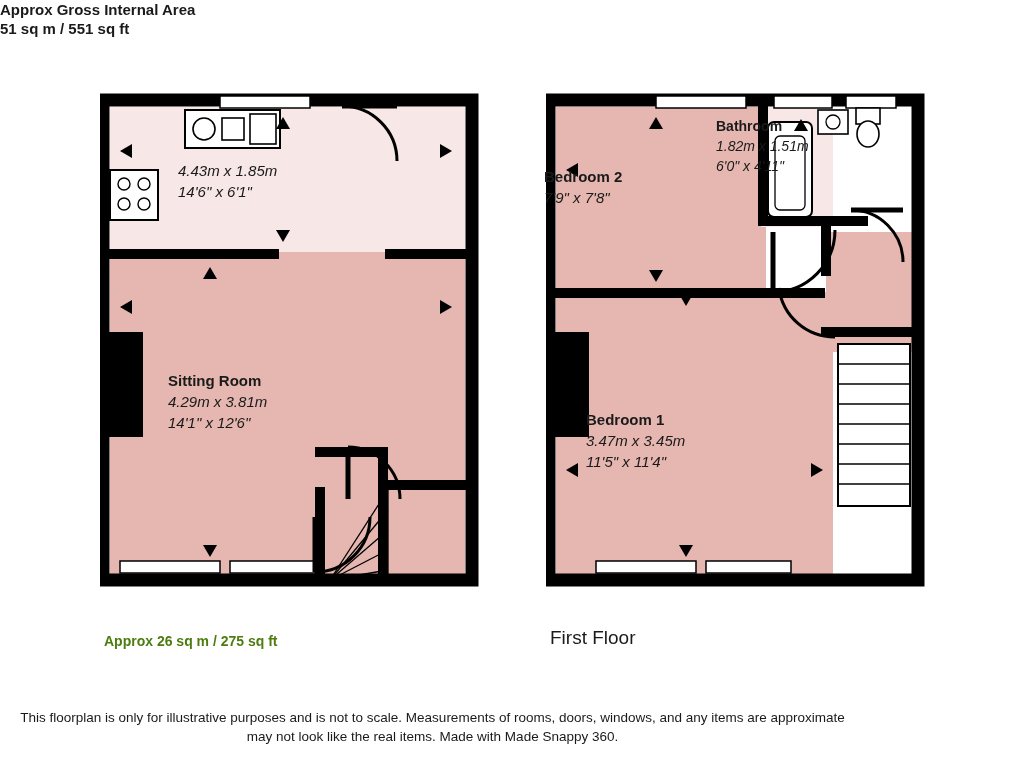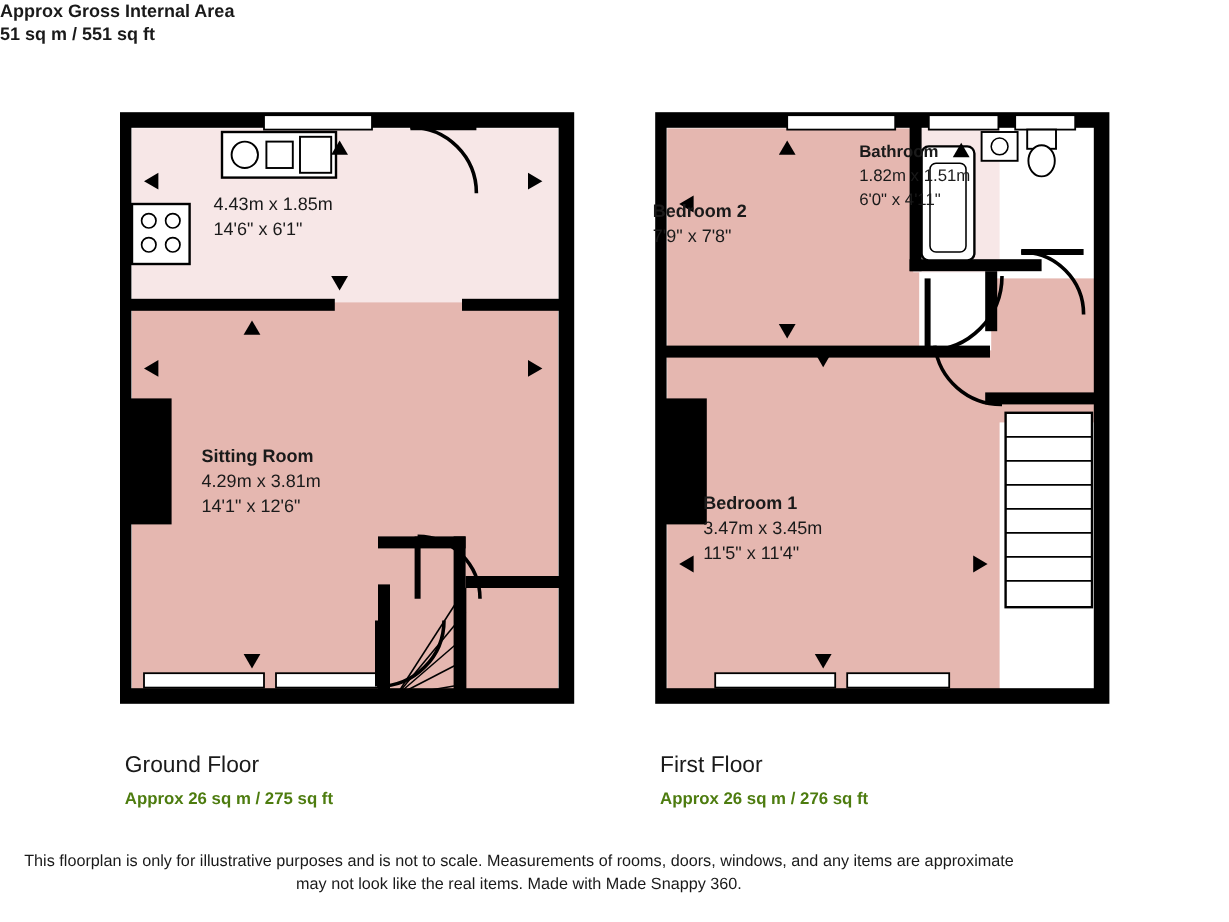--- a/index.html
+++ b/index.html
@@ -70,20 +70,21 @@
     width: 240px;
   }
   .room-label .rname {
     font-size: 15px;
     font-weight: bold;
     line-height: 20px;
   }
   .room-label .rdim {
     font-size: 15px;
     line-height: 21px;
+    font-style: italic;
   }
   .room-label.small .rname { font-size: 14px; }
   .room-label.small .rdim { font-size: 14px; line-height: 20px; }
 </style>
 </head>
 <body>
 
 <div class="header">
   <div class="line1">Approx Gross Internal Area</div>
   <div class="line2">51 sq m / 551 sq ft</div>
@@ -250,25 +251,23 @@
   <div class="rdim">6'0" x 4'11"</div>
 </div>
 
 <div class="room-label" style="left:586px; top:410px;">
   <div class="rname">Bedroom 1</div>
   <div class="rdim">3.47m x 3.45m</div>
   <div class="rdim">11'5" x 11'4"</div>
 </div>
 
 <div class="floor-caption" style="left:104px; top:626px;">
-  <div class="fname">Ground Floor</div>
   <div class="farea">Approx 26 sq m / 275 sq ft</div>
 </div>
 
 <div class="floor-caption" style="left:550px; top:626px;">
   <div class="fname">First Floor</div>
-  <div class="farea">Approx 26 sq m / 276 sq ft</div>
 </div>
 
 <div class="disclaimer">
   <div>This floorplan is only for illustrative purposes and is not to scale. Measurements of rooms, doors, windows, and any items are approximate</div>
   <div>may not look like the real items. Made with Made Snappy 360.</div>
 </div>
 
 </body></html>

